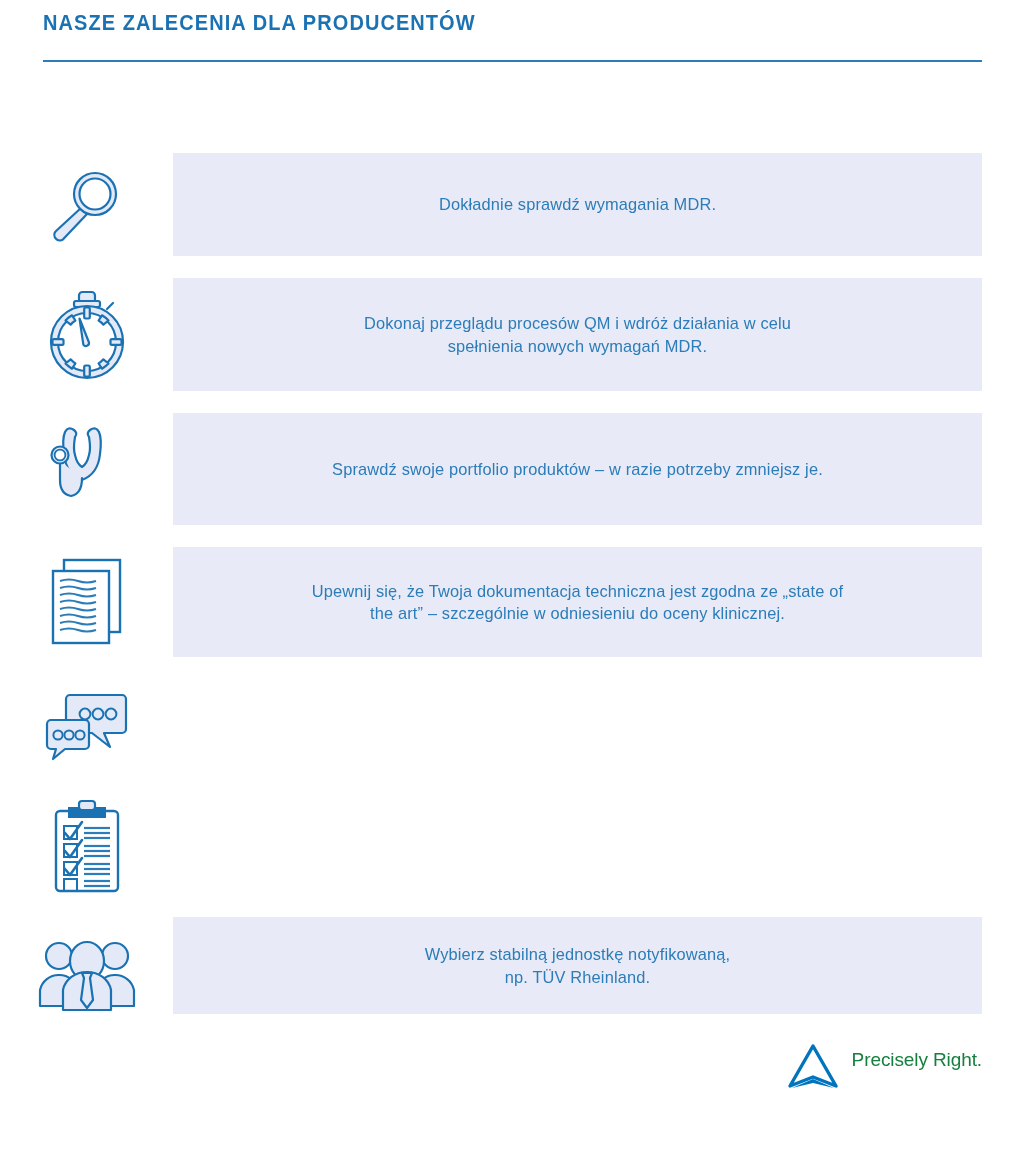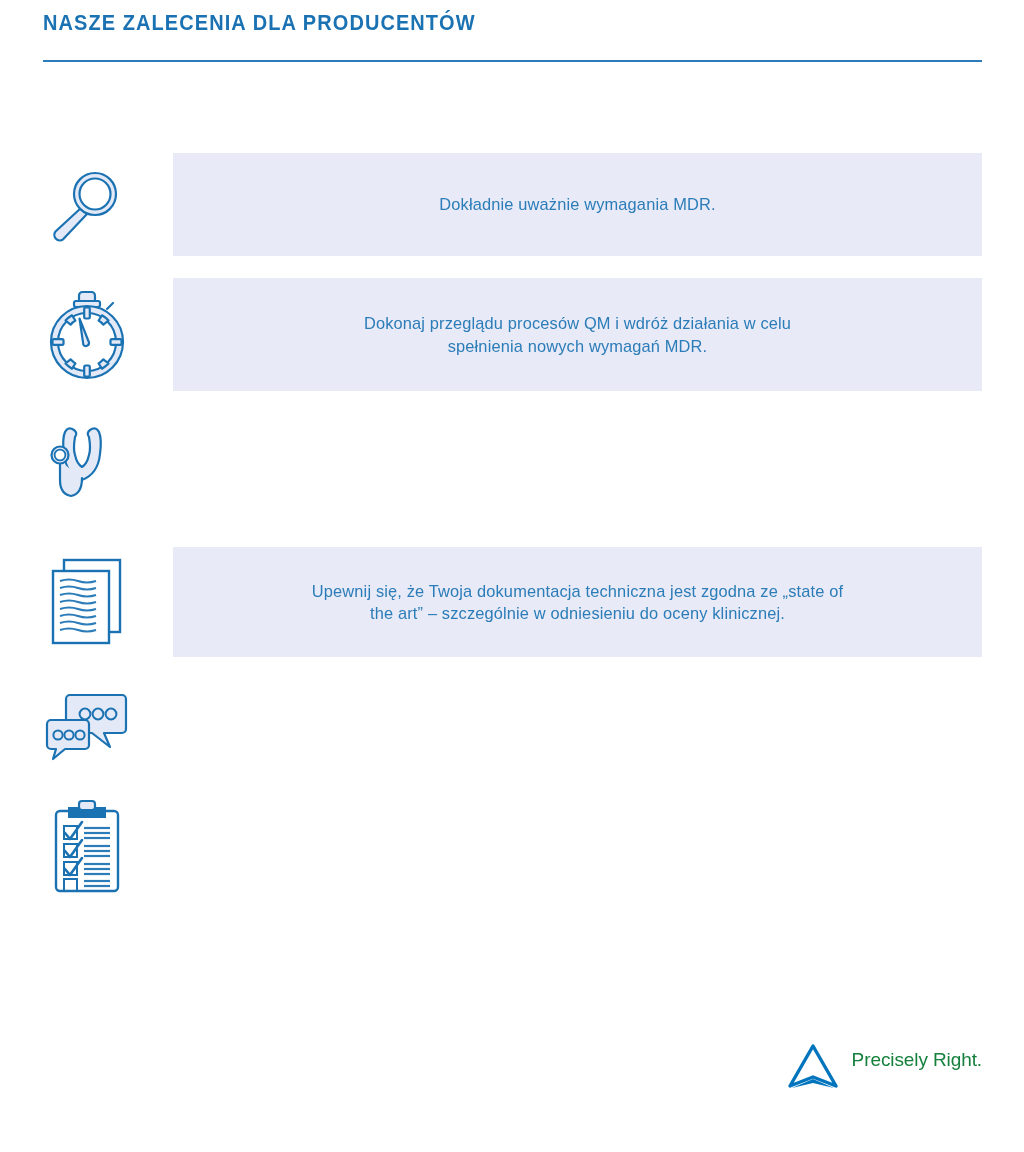--- a/index.html
+++ b/index.html
@@ -150,21 +150,21 @@
       <div class="icon-cell">
         <svg width="84" height="84" viewBox="0 0 84 84">
           <g fill="#e3e9f6" stroke="#1b72b3" stroke-width="2.2" stroke-linecap="round" stroke-linejoin="round">
             <path d="M36.5 44.5 L10.5 68.5 a5.5 5.5 0 0 0 7.6 7.8 L42.5 50.5 Z"></path>
             <circle cx="50" cy="31" r="21"></circle>
           </g>
           <circle cx="50" cy="31" r="15.5" fill="#ffffff" stroke="#1b72b3" stroke-width="2.2"></circle>
         </svg>
       </div>
       <div class="bar">
-        <div class="bar-text">Dokładnie uważnie wymagania MDR.</div>
+        <div class="bar-text">Dokładnie sprawdź wymagania MDR.</div>
       </div>
     </div>
 
     <div class="row h113">
       <div class="icon-cell">
         <svg width="88" height="94" viewBox="0 0 88 94">
           <g fill="#e3e9f6" stroke="#1b72b3" stroke-width="2.2" stroke-linecap="round" stroke-linejoin="round">
             <rect x="36" y="4" width="16" height="11" rx="3.5"></rect>
             <rect x="31" y="13" width="26" height="6" rx="2"></rect>
             <circle cx="44" cy="54" r="36"></circle>
@@ -193,20 +193,23 @@
         <svg width="82" height="98" viewBox="0 0 82 98">
           <g fill="#e3e9f6" stroke="#1b72b3" stroke-width="2.2" stroke-linecap="round" stroke-linejoin="round">
             <path d="M28 10 q-6 -4 -9 2 q-3 7 -1 22 q2 20 18 26 q16 -6 18 -26 q2 -15 -1 -22 q-3 -6 -9 -2
                      q-4 3 -1 7 q2 12 0 18 q-2 9 -7 12 q-5 -3 -7 -12 q-2 -6 0 -18 q3 -4 -1 -7 Z"></path>
             <path d="M36 58 q0 16 -11 18 q-11 -2 -11 -16 l0 -19"></path>
             <circle cx="14" cy="35" r="8.5"></circle>
           </g>
           <circle cx="14" cy="35" r="5.4" fill="#ffffff" stroke="#1b72b3" stroke-width="1.8"></circle>
         </svg>
       </div>
+      <div class="bar">
+        <div class="bar-text">Sprawdź swoje portfolio produktów – w razie potrzeby zmniejsz je.</div>
+      </div>
     </div>
 
     <div class="row h110">
       <div class="icon-cell">
         <svg width="86" height="94" viewBox="0 0 86 94">
           <rect x="20" y="5" width="56" height="72" fill="#ffffff" stroke="#1b72b3" stroke-width="2.4"></rect>
           <rect x="9" y="16" width="56" height="72" fill="#ffffff" stroke="#1b72b3" stroke-width="2.4"></rect>
           <g stroke="#2b7cb8" stroke-width="2" fill="none">
             <path d="M16 26 q9 -3 18 0 t18 0"></path>
             <path d="M16 33 q9 -3 18 0 t18 0"></path>
@@ -271,20 +274,39 @@
             <path d="M37 65 h26"></path>
               <path d="M37 70 h26"></path>
               <path d="M37 75 h26"></path>
             <path d="M37 82 h26"></path>
               <path d="M37 87 h26"></path>
           </g>
         </svg>
       </div>
     </div>
 
+    <div class="row h97">
+      <div class="icon-cell">
+        <svg width="100" height="92" viewBox="0 0 100 92">
+          <g fill="#e3e9f6" stroke="#1b72b3" stroke-width="2.2" stroke-linejoin="round">
+            <circle cx="22" cy="36" r="13"></circle>
+            <path d="M3 86 v-16 a19 19 0 0 1 19 -15 a19 19 0 0 1 19 15 v16 Z"></path>
+            <circle cx="78" cy="36" r="13"></circle>
+            <path d="M59 86 v-16 a19 19 0 0 1 19 -15 a19 19 0 0 1 19 15 v16 Z"></path>
+            <path d="M50 22 a17 19 0 0 1 17 19 a17 19 0 0 1 -17 19 a17 19 0 0 1 -17 -19 a17 19 0 0 1 17 -19 Z"></path>
+            <path d="M26 90 v-20 a24 22 0 0 1 24 -18 a24 22 0 0 1 24 18 v20 Z"></path>
+            <path d="M45 53 h10 l-2 5 l3 22 l-6 8 l-6 -8 l3 -22 Z"></path>
+          </g>
+        </svg>
+      </div>
+      <div class="bar">
+        <div class="bar-text">Wybierz stabilną jednostkę notyfikowaną,
+np. TÜV Rheinland.</div>
+      </div>
+    </div>
 
   </div>
 
   <div class="logo">
     <div class="logo-mark">
       <svg width="54" height="48" viewBox="0 0 54 48">
         <path d="M27 2 L50 42 L27 33 L4 42 Z" fill="none" stroke="#0075be" stroke-width="3.4" stroke-linejoin="round"></path>
         <path d="M6 44 L27 35 L48 44 L27 39 Z" fill="#0075be"></path>
       </svg>
     </div>

